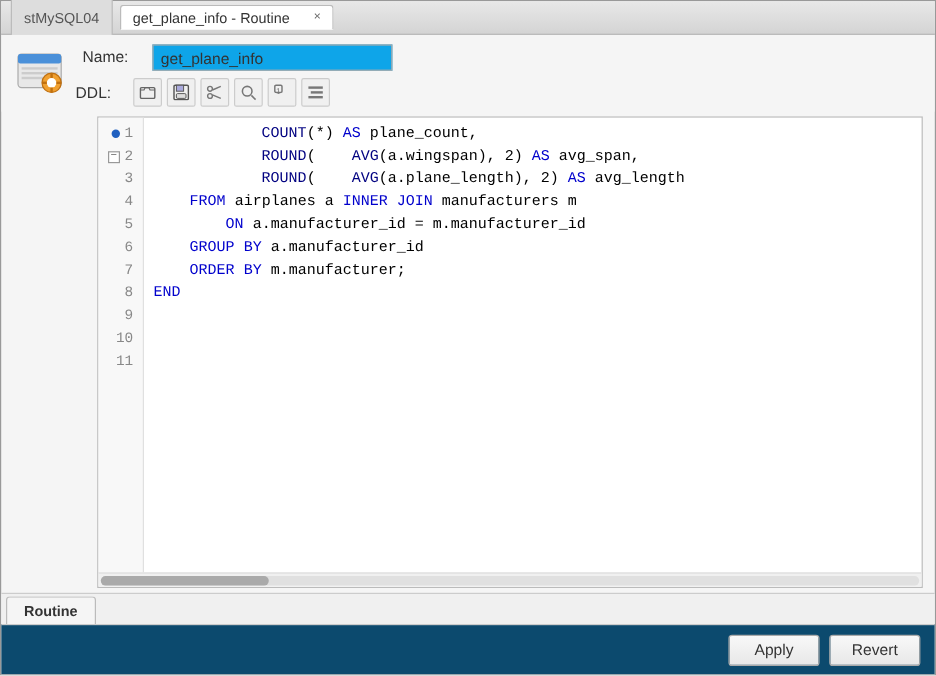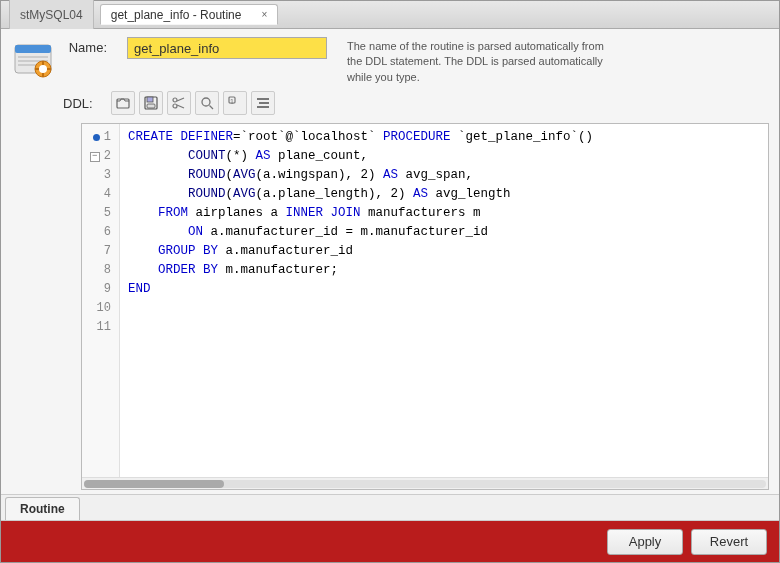--- a/index.html
+++ b/index.html
@@ -144,21 +144,21 @@
 
     .code-line {
       line-height: 19px;
       padding: 0 8px;
       white-space: pre;
       color: #000;
     }
 
     
     .kw { color: #0000cc; font-weight: normal; }
-    .fn { color: #000080; }
+    .fn { color: #000080; margin-left: 30px; }
     .id { color: #000; }
 
     
     .code-scrollbar {
       height: 12px;
       background: #f0f0f0;
       border-top: 1px solid #ddd;
       display: flex;
       align-items: center;
       padding: 0 2px;
@@ -205,21 +205,21 @@
     }
 
     .bottom-tab.active {
       background: #f5f5f5;
       font-weight: bold;
     }
 
     
     .action-bar {
       height: 42px;
-      background: #b91c1c;
+      background: #0c4a6e;
       border-top: 1px solid #ccc;
       display: flex;
       align-items: center;
       justify-content: flex-end;
       padding: 0 12px;
       gap: 8px;
       flex-shrink: 0;
     }
 
     .action-btn {
@@ -265,22 +265,21 @@
           <circle cx="30" cy="30" r="4" fill="#fff"></circle>
           <rect x="29" y="22" width="2" height="4" fill="#c07010"></rect>
           <rect x="29" y="34" width="2" height="4" fill="#c07010"></rect>
           <rect x="22" y="29" width="4" height="2" fill="#c07010"></rect>
           <rect x="34" y="29" width="4" height="2" fill="#c07010"></rect>
         </svg>
       </div>
 
       <div style="display:flex;align-items:flex-start;padding-left:52px;gap:20px;margin-bottom:6px;">
         <span style="font-size:13px;color:#333;min-width:44px;text-align:right;padding-top:3px;">Name:</span>
-        <input type="text" style="border: 1px solid rgb(170, 170, 170); background: #fde047; padding: 2px 6px; font-size: 13px; width: 200px; height: 22px; color: rgb(51, 51, 51); outline: none;" value="get_plane_info">
-        <span style="font-size:11px;color:#555;max-width:260px;line-height:1.4;padding-top:2px;">The name of the routine is parsed automatically from the DDL statement. The DDL is parsed automatically while you type.</span>
+        <input type="text" style="border: 1px solid rgb(170, 170, 170); background: #0ea5e9; padding: 2px 6px; font-size: 13px; width: 200px; height: 22px; color: rgb(51, 51, 51); outline: none;" value="get_plane_info">
       </div>
 
       <div style="display:flex;align-items:center;padding-left:52px;gap:4px;">
         <span style="font-size:13px;color:#333;min-width:44px;text-align:left;padding-right:2px;">DDL:</span>
         <button class="toolbar-btn" title="Open">
           <svg width="14" height="14" viewBox="0 0 14 14">
             <rect x="1" y="3" width="12" height="9" rx="1" fill="none" stroke="#666" stroke-width="1.2"></rect>
             <path d="M1 5 L4 5 L5 3 L8 3 L9 5 L13 5" stroke="#666" stroke-width="1" fill="none"></path>
           </svg>
         </button>
@@ -356,21 +355,20 @@
             </div>
           <div class="line-number">
               <span>10</span>
             </div>
           <div class="line-number">
               <span>11</span>
             </div>
         </div>
 
         <div class="code-lines">
-          <div class="code-line"><span class="kw">CREATE </span><span class="kw">DEFINER</span><span class="id">=`root`@`localhost` </span><span class="kw">PROCEDURE </span><span class="id">`get_plane_info`()</span></div>
           <div class="code-line"><span class="id">        </span><span class="fn">COUNT</span><span class="id">(*) </span><span class="kw">AS</span><span class="id"> plane_count,</span></div>
           <div class="code-line"><span class="id">        </span><span class="fn">ROUND</span><span class="id">(</span><span class="fn">AVG</span><span class="id">(a.wingspan), 2) </span><span class="kw">AS</span><span class="id"> avg_span,</span></div>
           <div class="code-line"><span class="id">        </span><span class="fn">ROUND</span><span class="id">(</span><span class="fn">AVG</span><span class="id">(a.plane_length), 2) </span><span class="kw">AS</span><span class="id"> avg_length</span></div>
           <div class="code-line"><span class="id">    </span><span class="kw">FROM</span><span class="id"> airplanes a </span><span class="kw">INNER JOIN</span><span class="id"> manufacturers m</span></div>
           <div class="code-line"><span class="id">        </span><span class="kw">ON</span><span class="id"> a.manufacturer_id = m.manufacturer_id</span></div>
           <div class="code-line"><span class="id">    </span><span class="kw">GROUP BY</span><span class="id"> a.manufacturer_id</span></div>
           <div class="code-line"><span class="id">    </span><span class="kw">ORDER BY</span><span class="id"> m.manufacturer;</span></div>
           <div class="code-line"><span class="kw">END</span></div>
         </div>
       </div>

